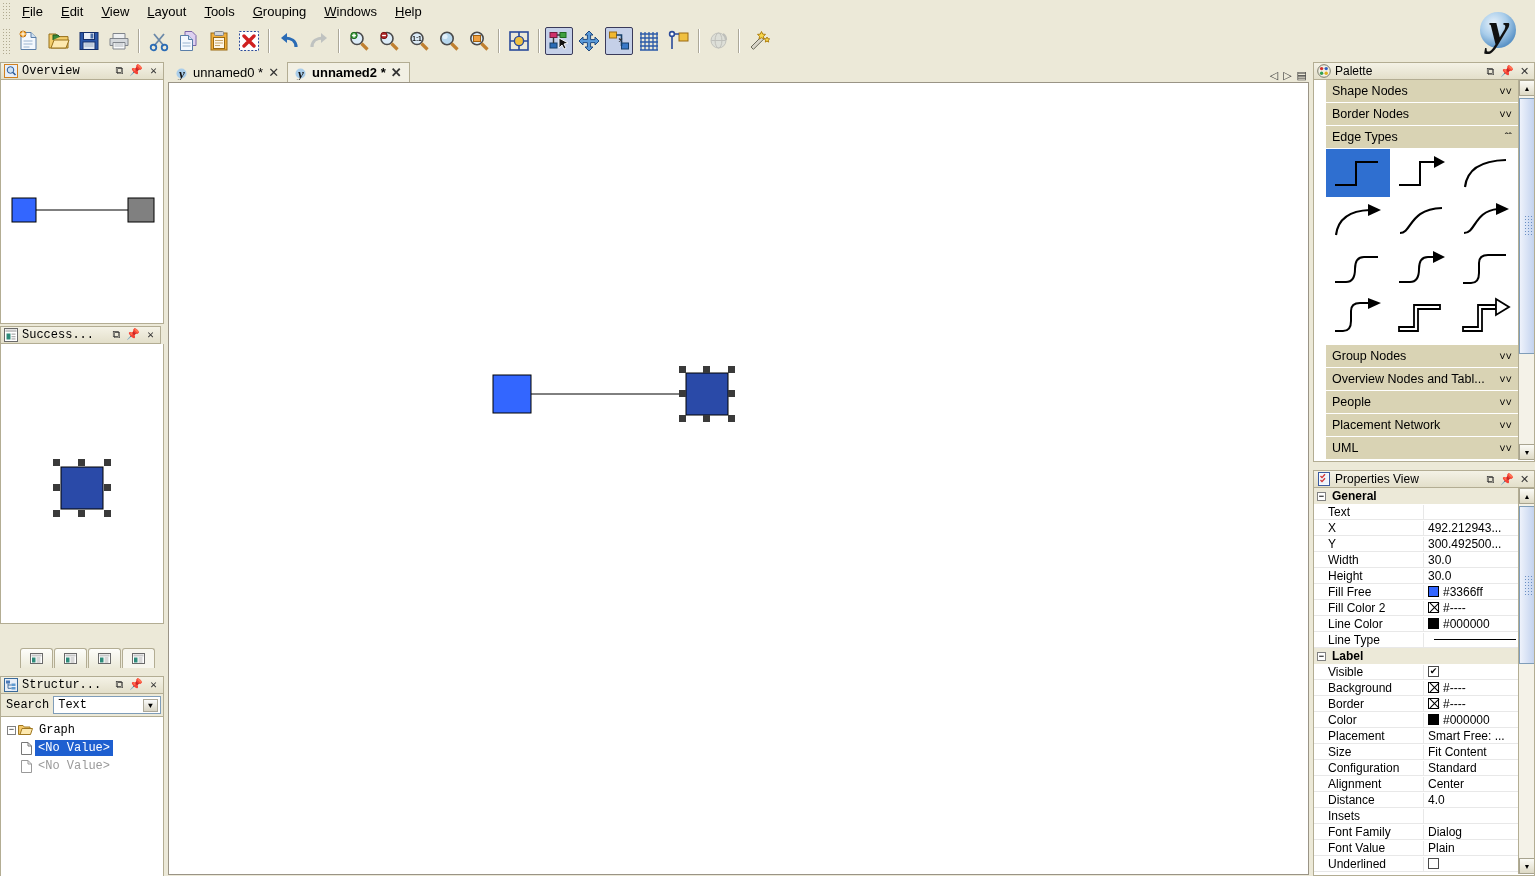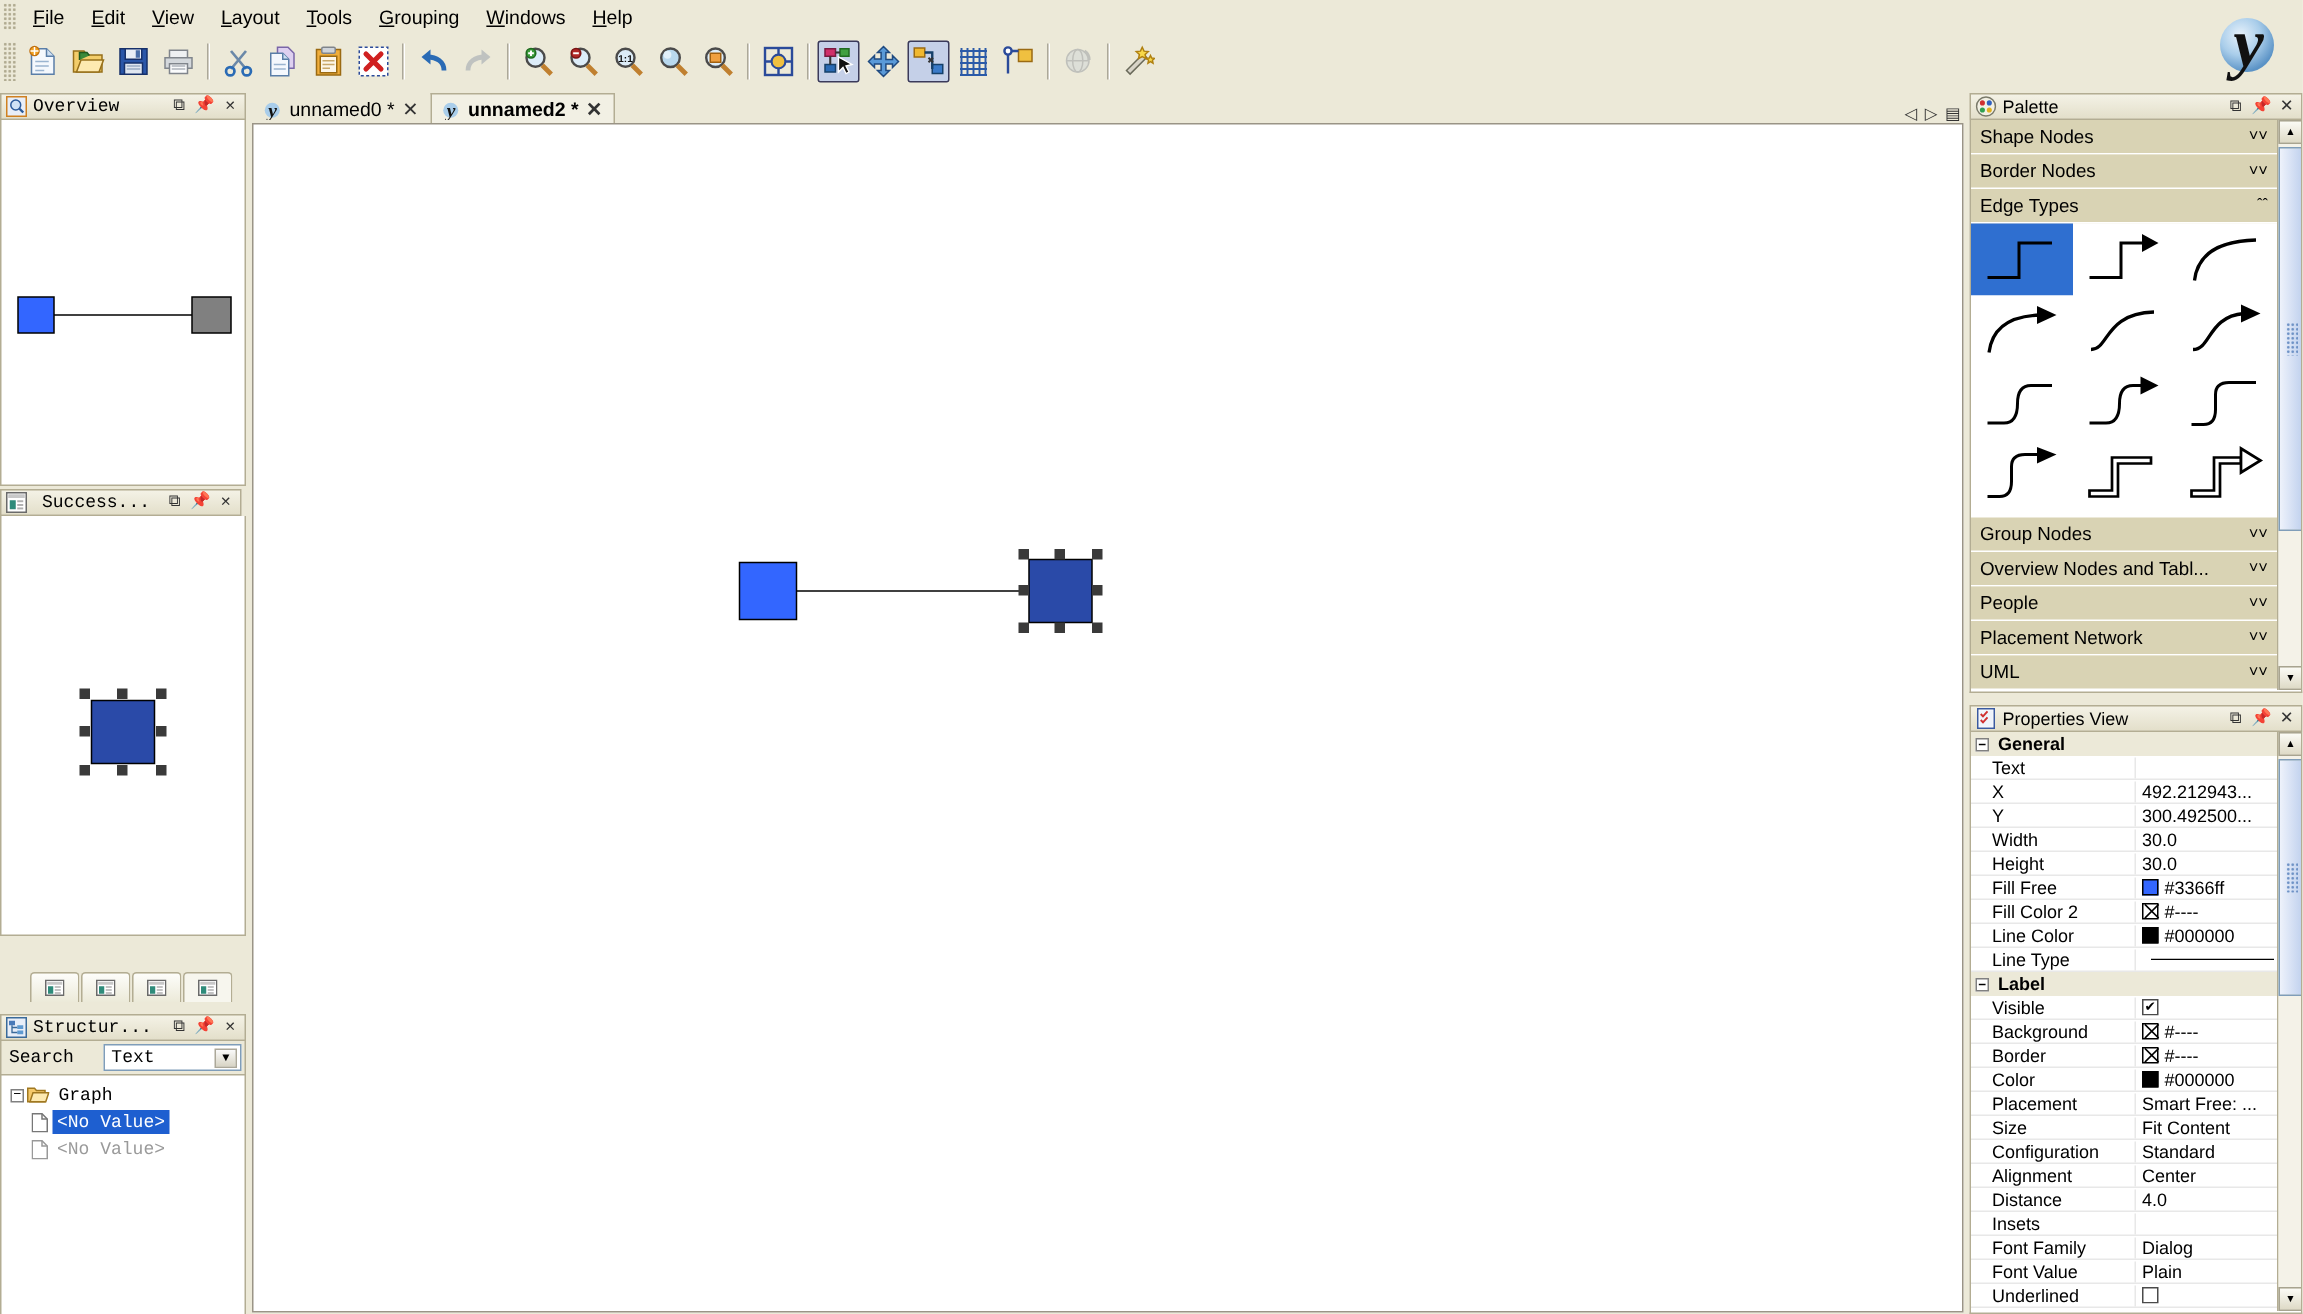--- a/index.html
+++ b/index.html
@@ -59,37 +59,37 @@
     font-size: 12px; white-space: nowrap; overflow: hidden;
   }
   .panel-title .ttl { flex: 1; overflow: hidden; text-overflow: ellipsis; }
   .tbtn { width: 13px; height: 13px; display: flex; align-items: center;
           justify-content: center; font-size: 11px; line-height: 1; color: #333; }
 
   .overview-panel { position: absolute; left: 0; top: 0; width: 164px; height: 262px; }
   .overview-canvas { position: absolute; left: 0; top: 18px; width: 164px; height: 244px;
       background: #fff; border: 1px solid #b3ad93; border-top: none; }
 
-  .success-panel { position: absolute; left: 0; top: 264px; width: 161px; height: 320px; text-align: center; }
+  .success-panel { position: absolute; left: 0; top: 264px; width: 161px; height: 320px; }
   .success-canvas { position: absolute; left: 0; top: 18px; width: 164px; height: 280px;
       background: #fff; border: 1px solid #b3ad93; border-top: none; }
 
   .minitabs { position: absolute; left: 0; top: 584px; width: 164px; height: 22px;
               display: flex; align-items: flex-end; }
   .minitab { width: 33px; height: 20px; margin-right: 1px;
       background: linear-gradient(#fdfdfa, #ecead9);
       border: 1px solid #b3ad93; border-bottom: none;
       border-radius: 3px 3px 0 0;
       display: flex; align-items: center; justify-content: center; }
   .minitab:first-child { margin-left: 20px; }
 
   .structure-panel { position: absolute; left: 0; top: 614px; width: 164px; height: 262px; }
   .search-row { position: absolute; left: 0; top: 18px; width: 164px; height: 22px;
      background: #ece9d8; border-left: 1px solid #b3ad93; border-right: 1px solid #b3ad93;
-     display: flex; align-items: center; padding: 0 2px; gap: 20px; }
+     display: flex; align-items: center; padding: 0 2px; gap: 4px; }
   .search-label { font-size: 12px; padding-left: 3px; }
   .combo { flex: 1; height: 18px; background: #fff; border: 1px solid #7f9db9;
      display: flex; align-items: center; padding-left: 4px; font-size: 12px;
      position: relative; }
   .combo .arrow { position: absolute; right: 2px; top: 2px; width: 15px; height: 13px;
      background: linear-gradient(#fafafa,#d8d4c4); border: 1px solid #aca899;
      display: flex; align-items: center; justify-content: center; font-size: 8px; }
   .tree-area { position: absolute; left: 0; top: 40px; width: 164px; height: 222px;
      background: #fff; border: 1px solid #b3ad93; overflow: hidden; padding: 4px 0 0 0; }
   .tree-row { display: flex; align-items: center; height: 18px; font-size: 12px; white-space: nowrap; }
@@ -614,21 +614,21 @@
           <circle cx="9.2" cy="4.6" r="1.7" fill="#3060c0"></circle>
           <circle cx="4.6" cy="9.3" r="1.7" fill="#30a050"></circle>
           <circle cx="9.2" cy="9.3" r="1.7" fill="#e0b020"></circle>
         </svg>
         <span class="ttl">Palette</span>
         <span class="tbtn">⧉</span>
         <span class="tbtn">📌</span>
         <span class="tbtn">✕</span>
       </div>
       <div class="palette-body">
-        <div style="width:204px;">
+        <div style="width:204px;padding-left:12px;">
           <div class="pal-section">
             <span>Shape Nodes</span>
             <span class="chev">˅˅</span>
           </div>
           <div class="pal-section">
             <span>Border Nodes</span>
             <span class="chev">˅˅</span>
           </div>
           <div class="pal-section">
             <span>Edge Types</span>

